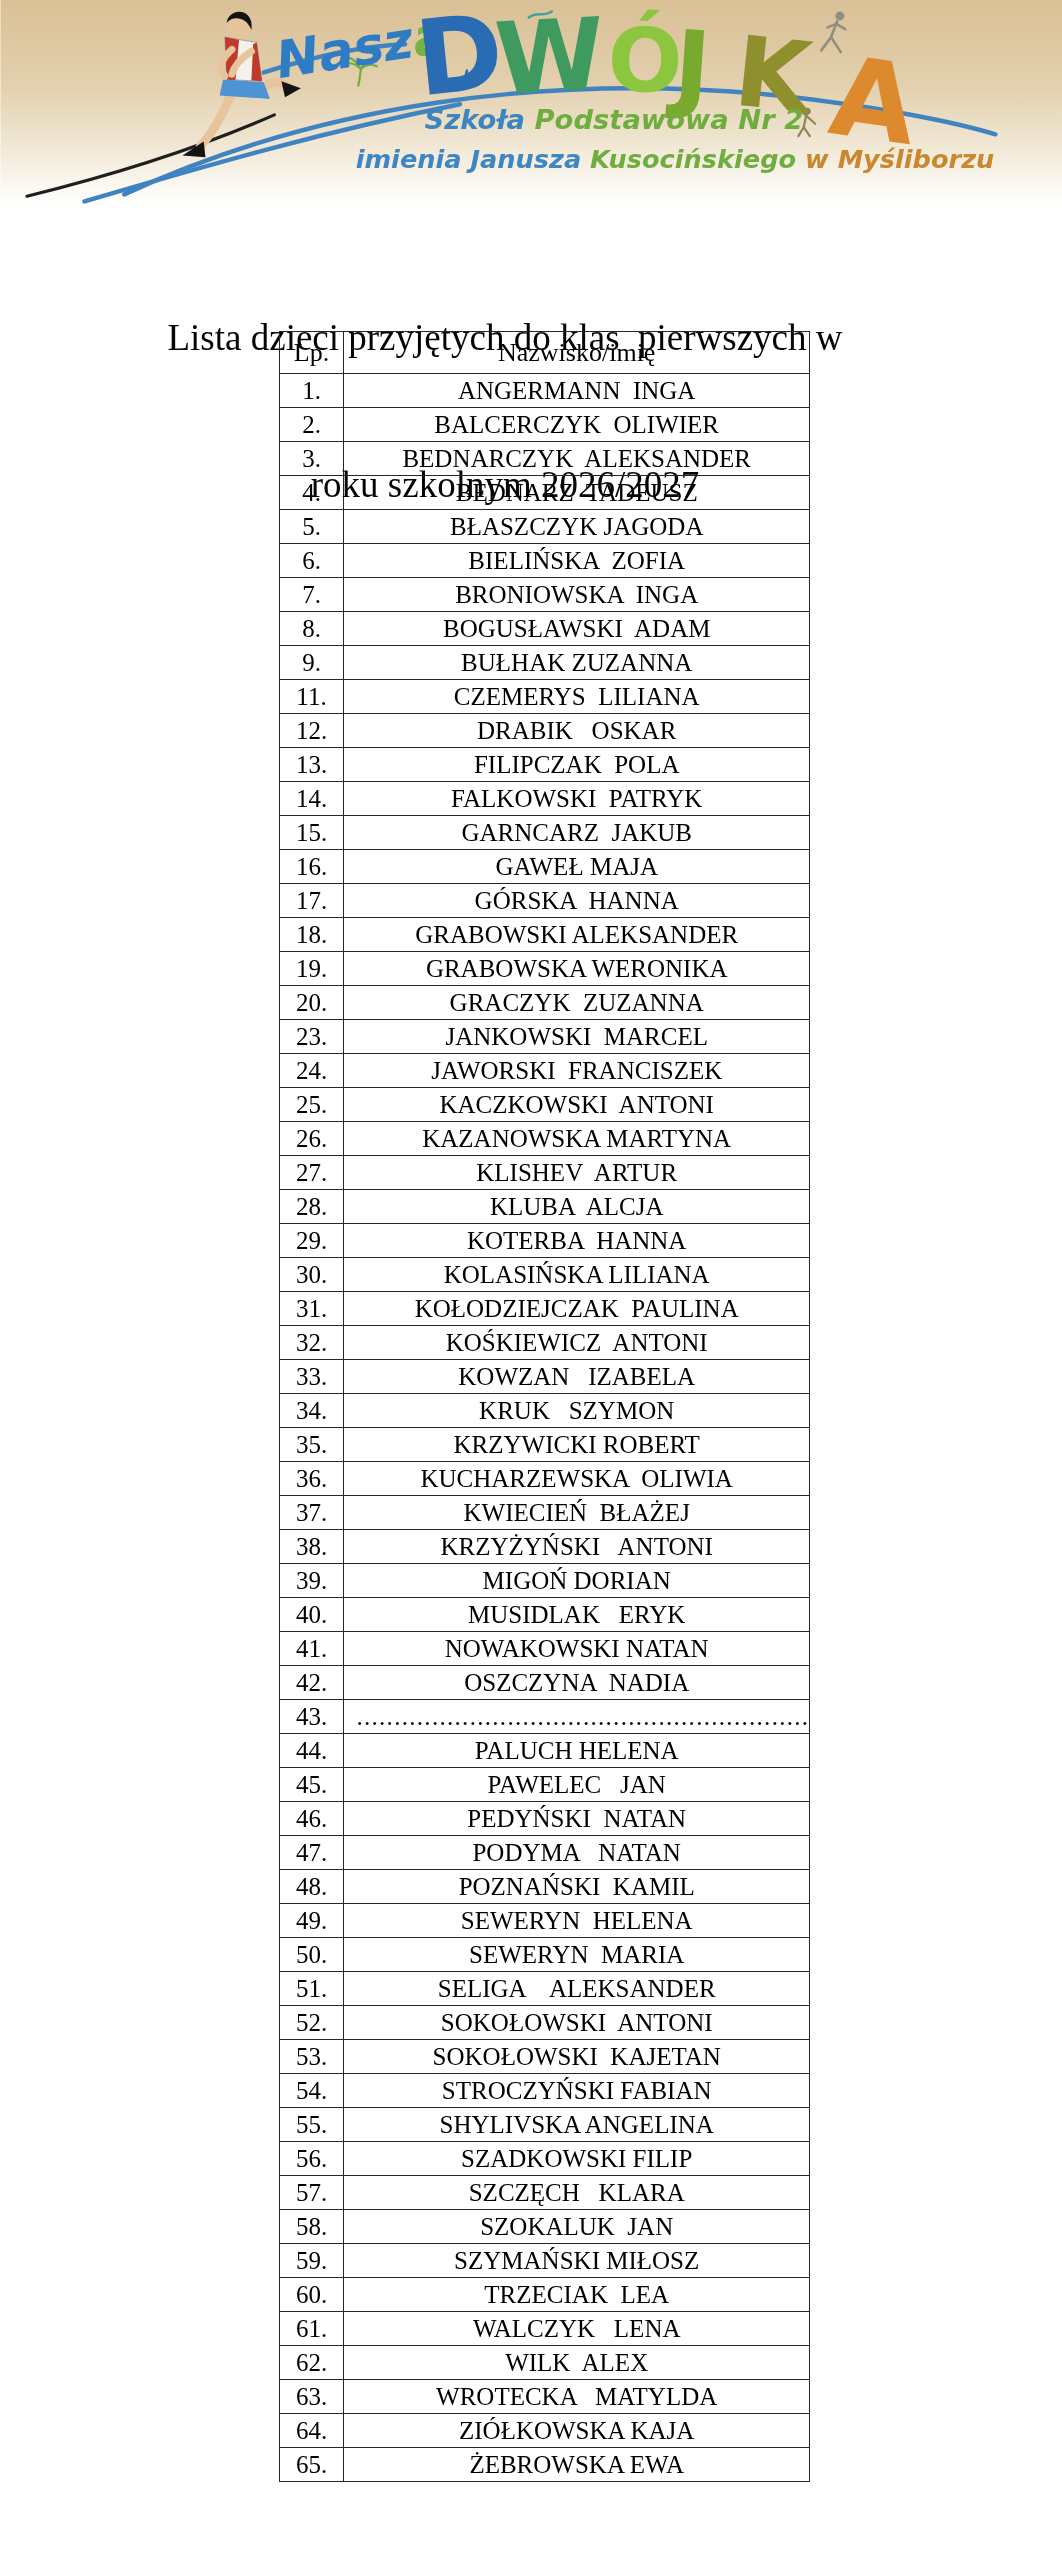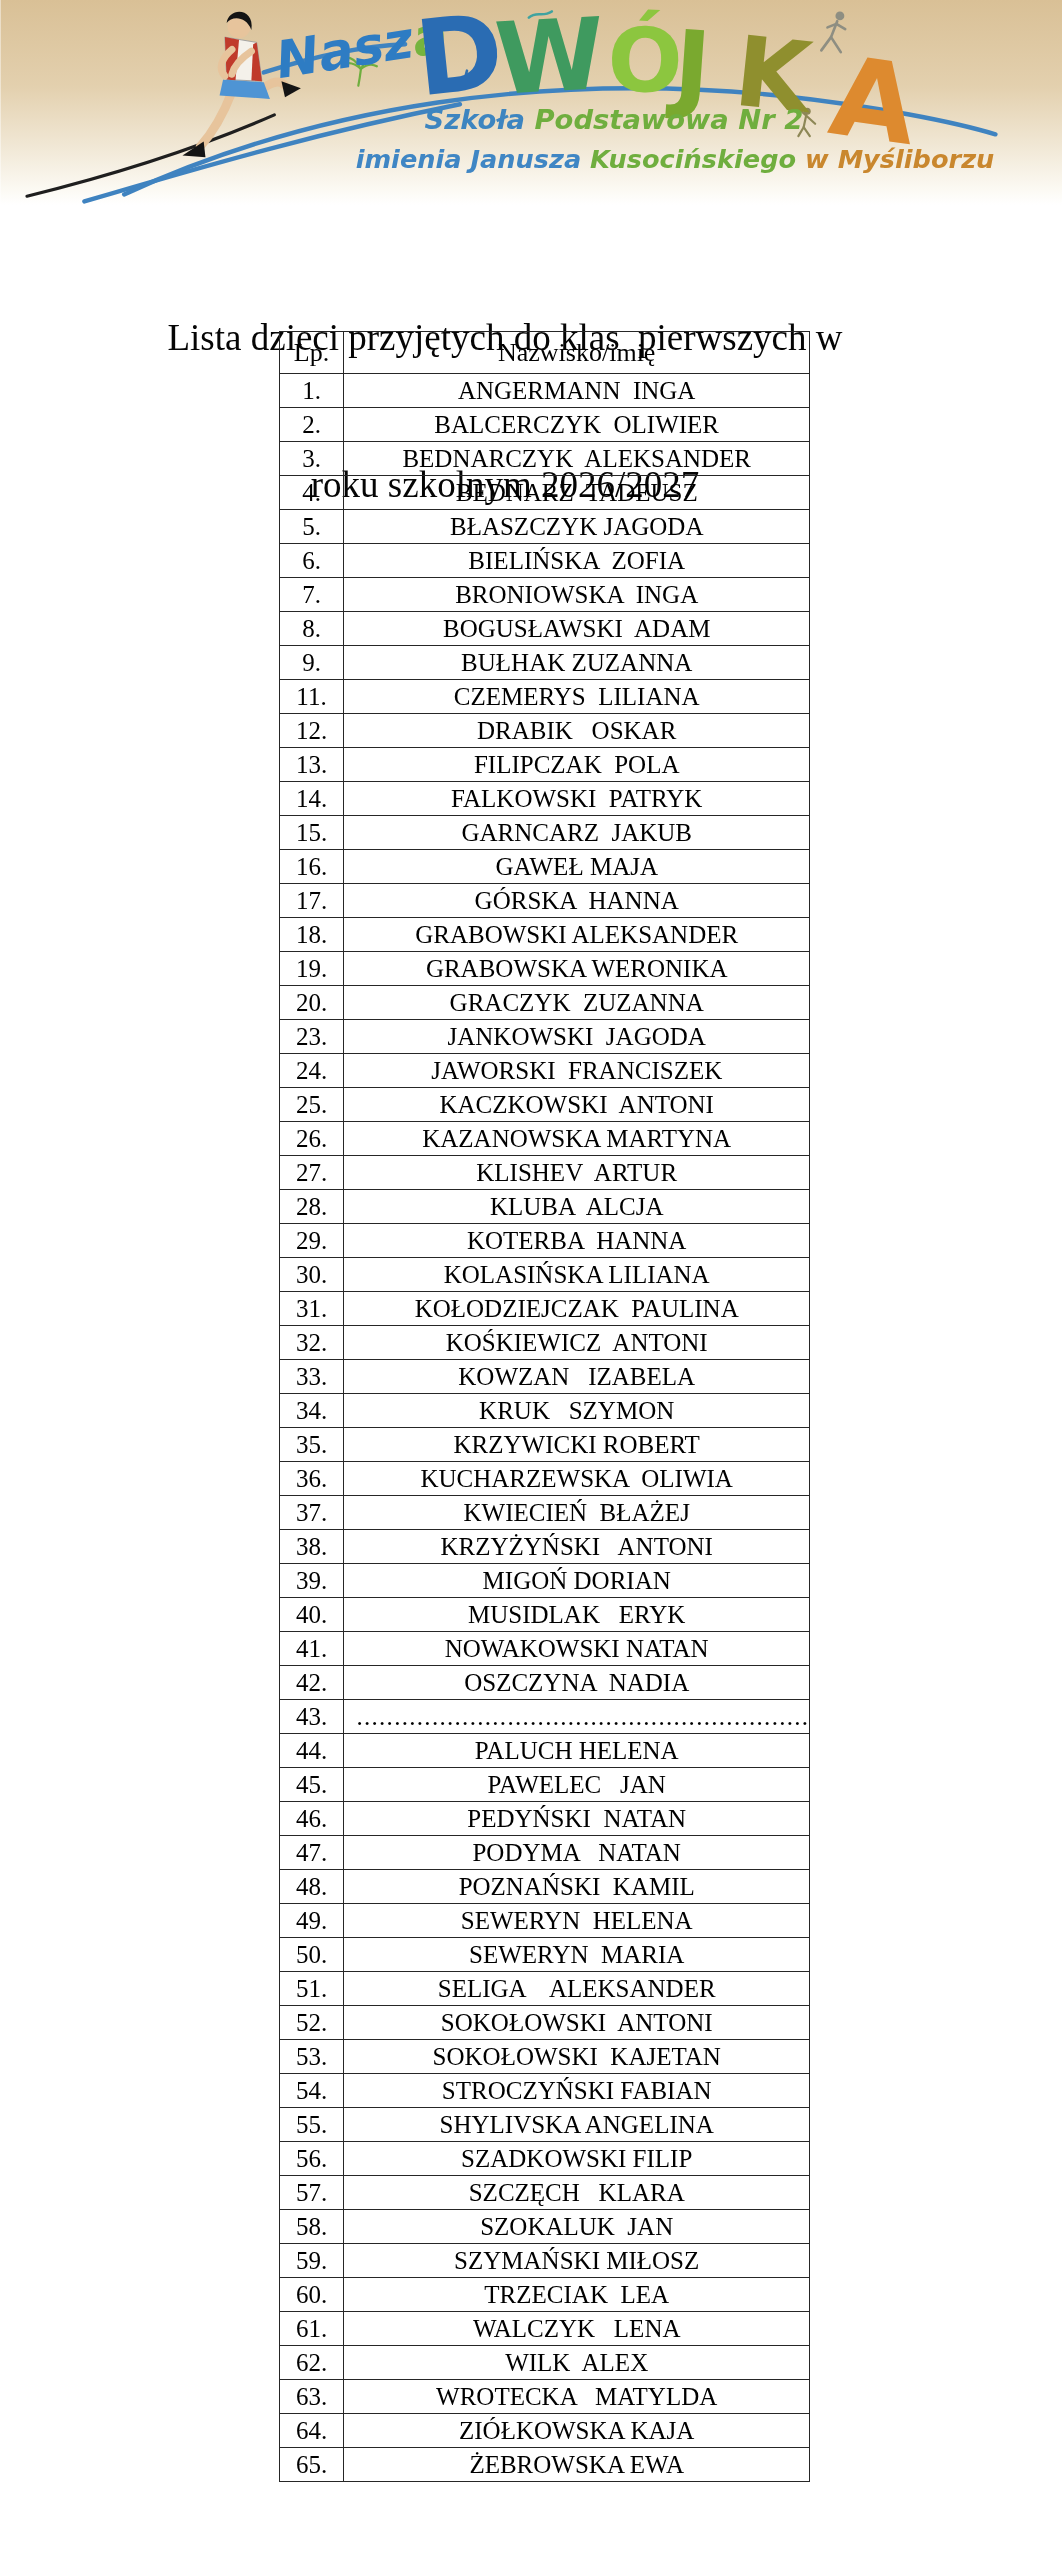--- a/index.html
+++ b/index.html
@@ -206,21 +206,21 @@
         <tr>
           <td>19.</td>
           <td>GRABOWSKA WERONIKA</td>
         </tr>
         <tr>
           <td>20.</td>
           <td>GRACZYK  ZUZANNA</td>
         </tr>
         <tr>
           <td>23.</td>
-          <td>JANKOWSKI  JAGODA</td>
+          <td>JANKOWSKI  MARCEL</td>
         </tr>
         <tr>
           <td>24.</td>
           <td>JAWORSKI  FRANCISZEK</td>
         </tr>
         <tr>
           <td>25.</td>
           <td>KACZKOWSKI  ANTONI</td>
         </tr>
         <tr>

